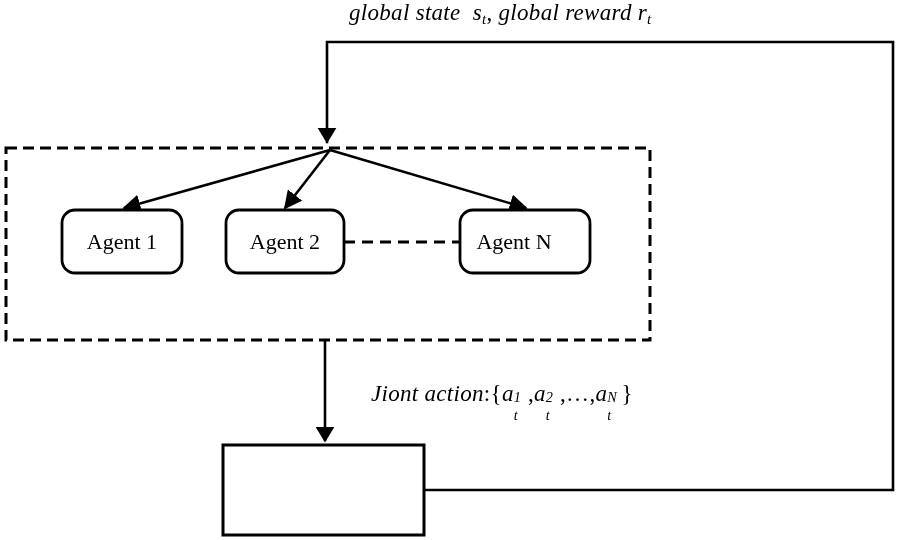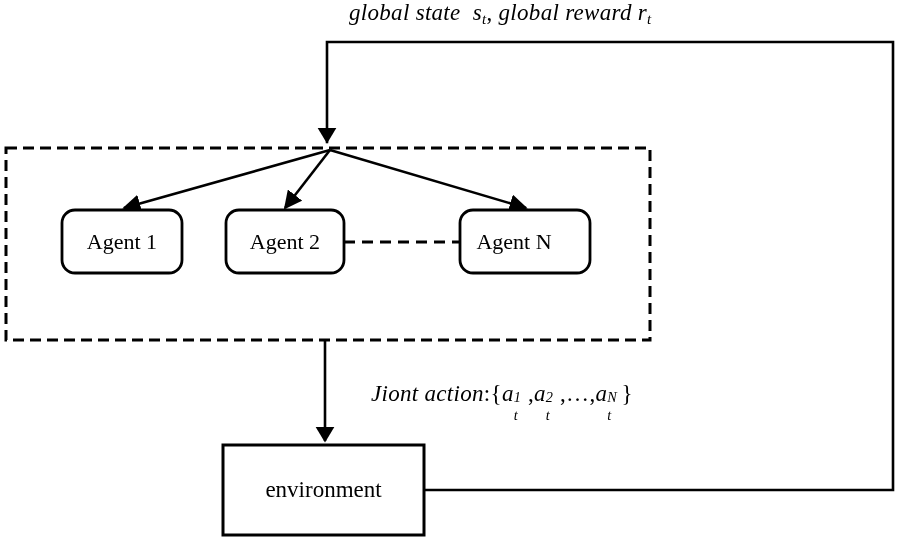--- a/index.html
+++ b/index.html
@@ -137,15 +137,14 @@
     <span class="upr">global state</span>&nbsp;&nbsp;<span class="upr">s</span><span class="sub">t</span><span class="rom">,</span>&nbsp;<span class="upr">global reward</span>&nbsp;<span class="upr">r</span><span class="sub">t</span>
   </div>
 
   <div class="label math" id="joint-label">
     <span class="upr">Jiont action</span><span class="rom">:</span><span class="rom">{</span><span class="upr">a</span><span class="stack"><span class="s-sup">1</span><span class="s-sub">t</span></span><span class="rom">,</span><span class="upr">a</span><span class="stack"><span class="s-sup">2</span><span class="s-sub">t</span></span><span class="rom">,…,</span><span class="upr">a</span><span class="stack"><span class="s-sup">N</span><span class="s-sub">t</span></span><span class="rom">}</span>
   </div>
 
   <div class="node-text" id="agent1-text">Agent 1</div>
   <div class="node-text" id="agent2-text">Agent 2</div>
   <div class="node-text" id="agentn-text">Agent N</div>
-  <div class="node-text" id="env-text">environment</div>
 
 </div>
 
 </body></html>

